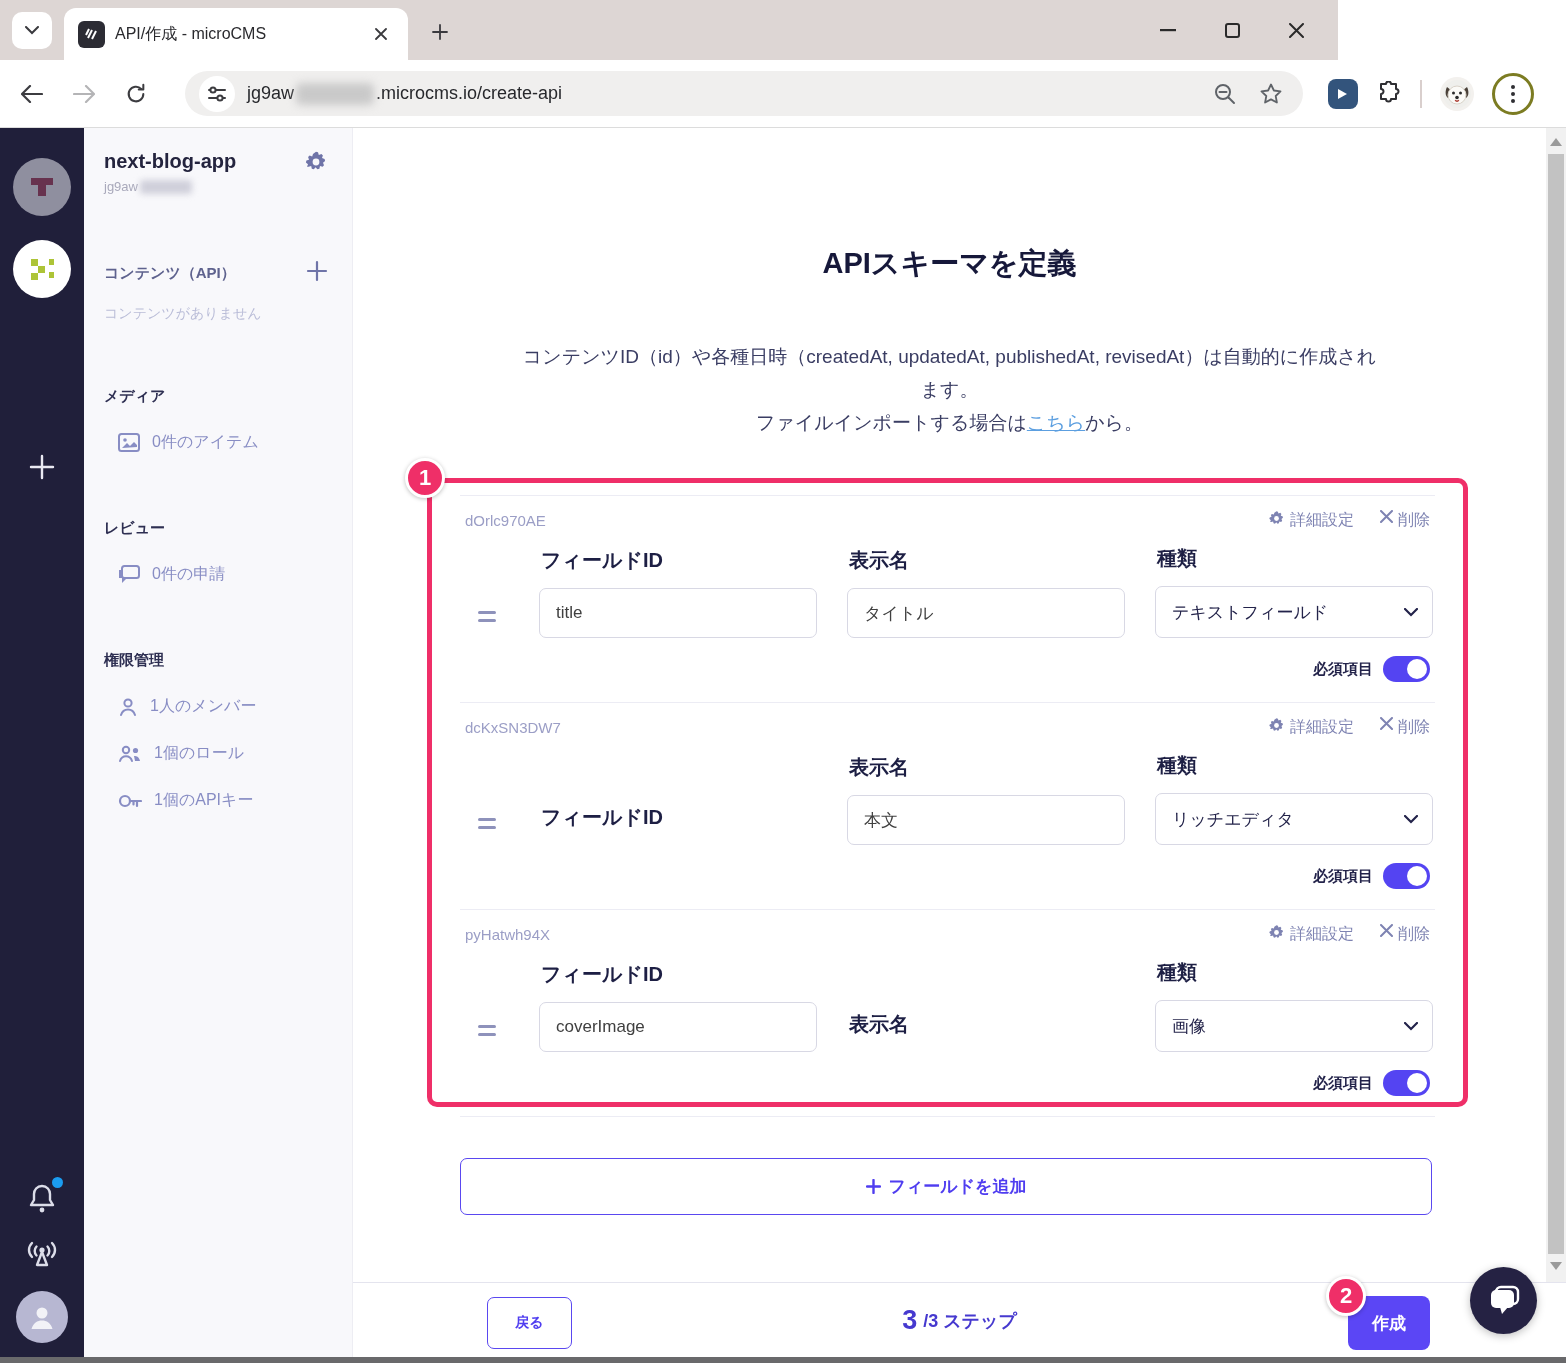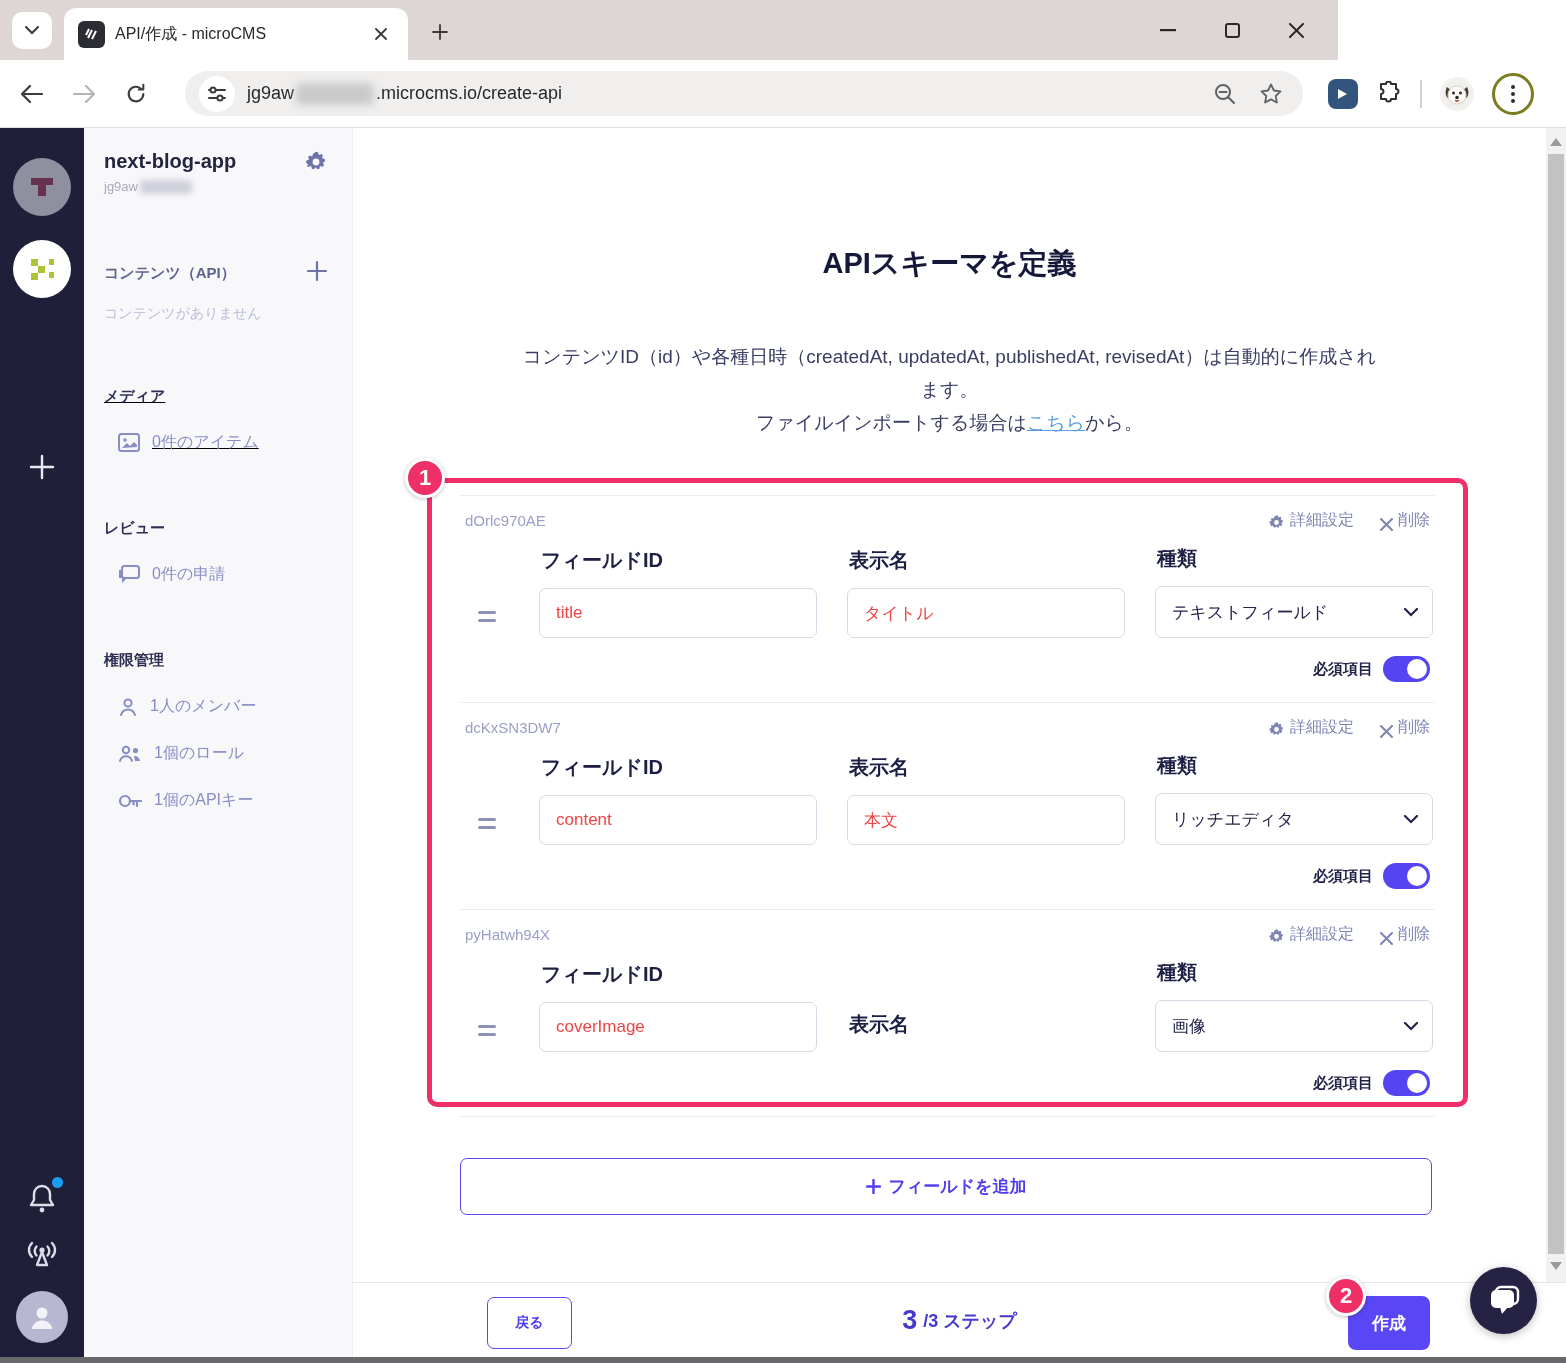--- a/index.html
+++ b/index.html
@@ -49,40 +49,40 @@
   .sb-service { font-size:20px; font-weight:bold; color:#24243e; }
   .sb-subid { font-size:13px; color:#a9a9bb; margin-top:6px; display:flex; align-items:center; }
   .redact2 { display:inline-block; width:52px; height:14px; margin-left:2px; background:#cfcfda; border-radius:3px; filter:blur(3px); }
   .sb-gear { position:absolute; right:24px; top:22px; background:none; border:none; cursor:pointer; }
   .sb-section { padding:0 20px; position:relative; }
   .sb-sec-label { font-size:15px; font-weight:bold; color:#5e628e; }
   .sb-sec-label.dark { color:#2e2f52; }
   .sb-plus { position:absolute; right:24px; top:-4px; background:none; border:none; cursor:pointer; }
   .sb-empty { font-size:14px; color:#babdd8; margin-top:22px; }
   .sb-item { display:flex; align-items:center; gap:12px; margin:26px 0 0 14px; font-size:16px; color:#888dc4; cursor:pointer; }
-  .mt-head1 { margin-top:70px; } .mt-head2 { margin-top:64px;text-decoration:underline; } .mt-head3 { margin-top:66px; }
+  .mt-head1 { margin-top:70px; } .mt-head2 { margin-top:64px; } .mt-head3 { margin-top:66px; }
 
   
   .main { position:absolute; left:353px; top:128px; width:1213px; height:1154px; background:#fff; }
   .main-inner { position:absolute; left:0; top:0; width:1193px; height:1154px; }
   .page-title { position:absolute; top:116px; width:100%; text-align:center; font-size:29px; font-weight:bold; color:#16183a; }
   .page-desc { position:absolute; top:212px; width:100%; text-align:center; font-size:19px; color:#3a3d63; line-height:33px; }
   .import-link { color:#5c9fe0; text-decoration:underline; cursor:pointer; }
 
   .fieldbox { position:absolute; left:74px; top:350px; width:1041px; height:629px; border:5px solid #ef2f68; border-radius:10px;
     padding:12px 28px 0 28px; background:#fff; }
   .frow { border-top:1px solid #ececf4; padding:14px 5px 20px 5px; }
   .frow:last-child { border-bottom:1px solid #ececf4; }
   .frow-head { display:flex; align-items:center; }
   .frow-id { font-size:15px; color:#9b9ec6; }
   .frow-actions { margin-left:auto; display:flex; gap:26px; }
-  .linkbtn { display:flex; align-items:flex-end; gap:5px; background:none; border:none; font-size:16px; color:#7e83b2; cursor:pointer; font-family:inherit; }
+  .linkbtn { display:flex; align-items:flex-start; gap:5px; background:none; border:none; font-size:16px; color:#7e83b2; cursor:pointer; font-family:inherit; }
   .frow-grid { display:grid; grid-template-columns:44px 278px 278px 278px; column-gap:30px; margin-top:14px; align-items:end; }
   .fcol label { display:block; font-size:20px; font-weight:bold; color:#1d1f44; margin-bottom:14px; margin-left:2px; }
-  .fcol input { width:100%; height:50px; border:1px solid #d8d8e4; border-radius:7px; padding:14px 16px; font-size:17px; color:#ef4444;
+  .fcol input { width:100%; height:50px; border:1px solid #d8d8e4; border-radius:7px; padding:14px 16px; font-size:17px; color:#404040;
     font-family:inherit; background:#fff; }
   .selectbox { width:100%; height:52px; border:1px solid #d8d8e4; border-radius:7px; padding:0 14px 0 16px; font-size:17px; color:#23234a;
     display:flex; align-items:center; justify-content:space-between; cursor:pointer; background:#fff; }
   .drag { align-self:end; margin-bottom:16px; display:flex; flex-direction:column; gap:5px; align-items:center; cursor:grab; }
   .drag span { display:block; width:18px; height:3px; background:#8e92bb; border-radius:2px; }
   .frow-toggle { display:flex; align-items:center; justify-content:flex-end; gap:10px; margin-top:18px; }
   .req-label { font-size:15px; font-weight:bold; color:#23234a; }
   .switch { width:47px; height:26px; border-radius:13px; background:#5444f2; position:relative; cursor:pointer; flex:none; }
   .switch .knob { position:absolute; right:3px; top:3px; width:20px; height:20px; border-radius:50%; background:#fff; }
 
@@ -454,21 +454,20 @@
             </button>
           </span>
         </div>
         <div class="frow-grid">
           <div class="drag">
               <span></span>
               <span></span>
             </div>
           <div class="fcol">
             <label>フィールドID</label>
-            <input value="content" style="">
           </div>
           <div class="fcol">
             <label>表示名</label>
             <input value="本文" style="">
           </div>
           <div class="fcol">
             <label>種類</label>
             <div class="selectbox">
               <span>リッチエディタ</span>
               <svg width="14" height="9" viewBox="0 0 14 9">

